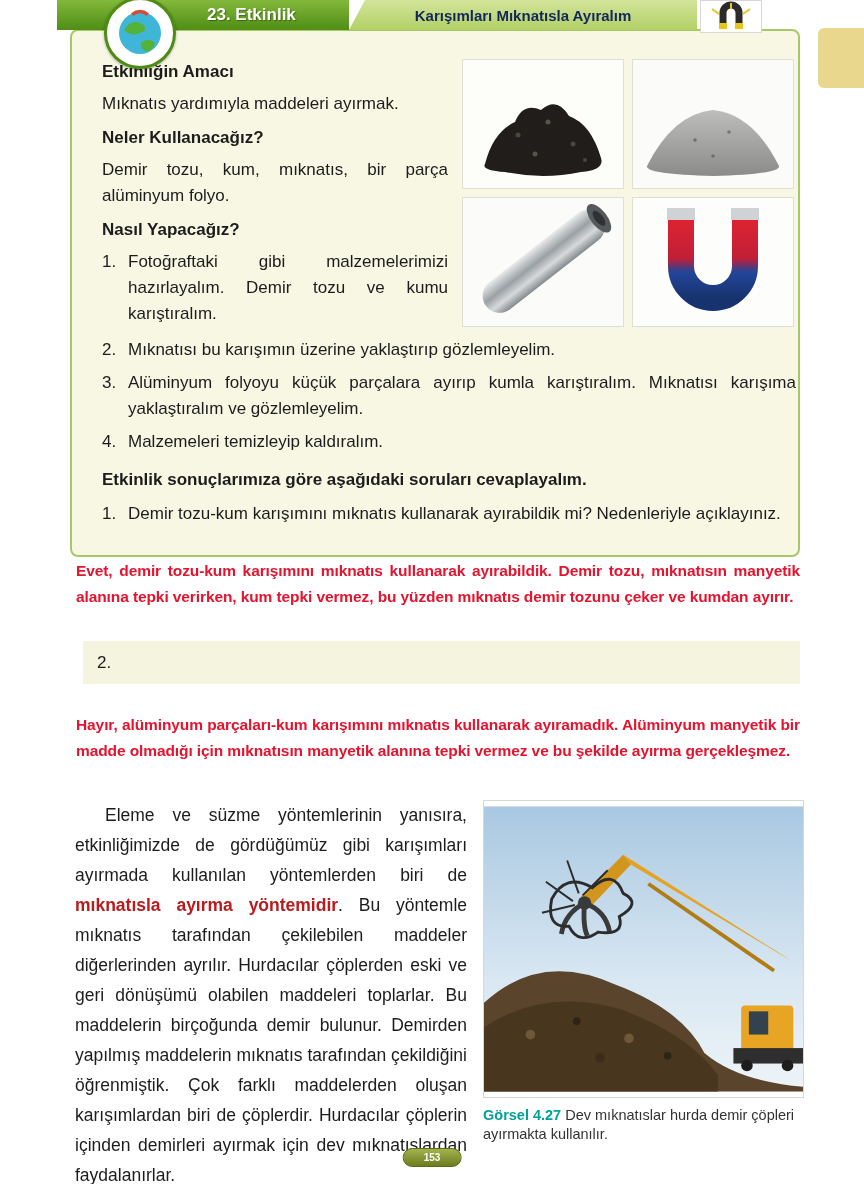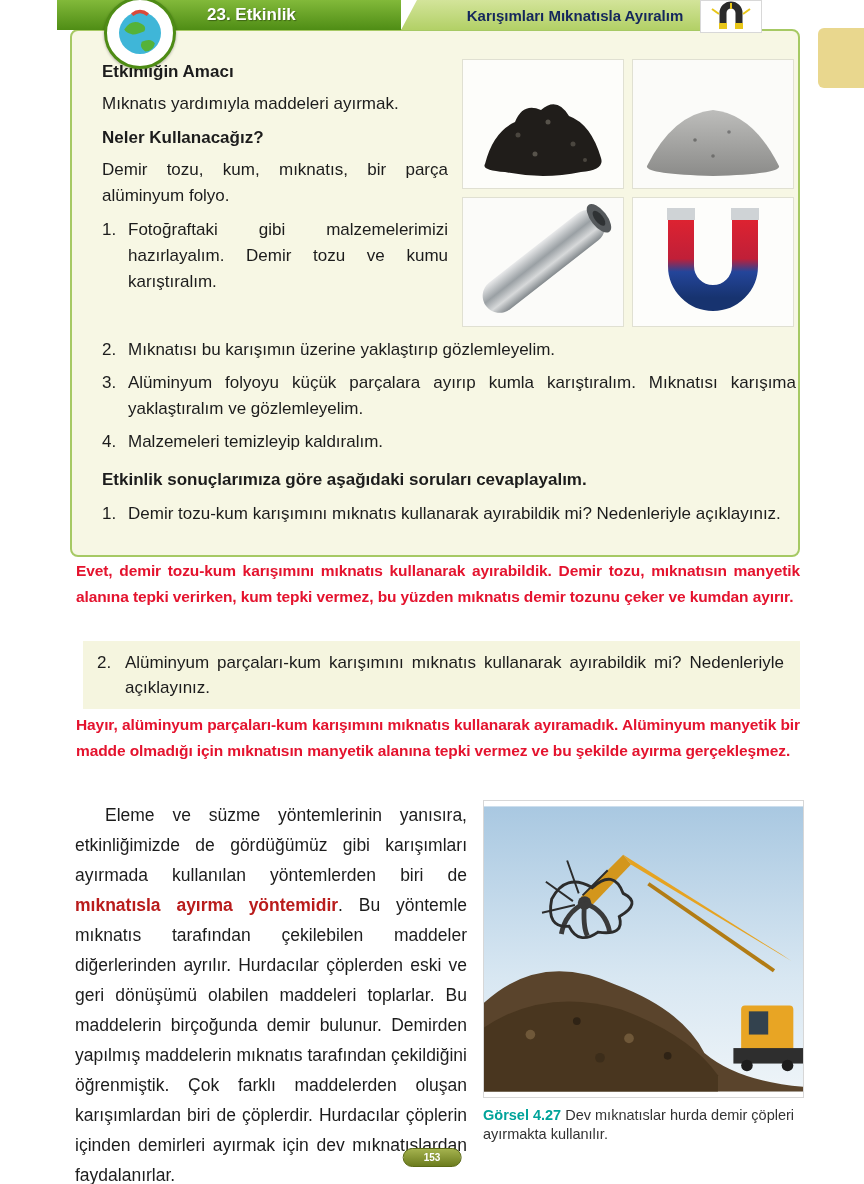--- a/index.html
+++ b/index.html
@@ -1,21 +1,21 @@
 <!DOCTYPE html>
 <html><head>
 <meta charset="utf-8">
 <style>
   html,body{margin:0;padding:0;background:#ffffff;}
   .page{position:relative;width:864px;height:1184px;background:#ffffff;
         font-family:"Liberation Sans",sans-serif;color:#1c1c1c;overflow:hidden;}
 
   
   .header{position:absolute;left:57px;top:0;height:30px;display:flex;z-index:3;}
-  .header-left{width:344px;background:linear-gradient(180deg,#82b93a,#4f8d15);
+  .header-left{width:292px;background:linear-gradient(180deg,#82b93a,#4f8d15);
                display:flex;align-items:center;}
   .header-label{margin-left:150px;color:#ffffff;font-weight:bold;font-size:17px;
                 text-shadow:1px 1px 1px rgba(0,0,0,.35);white-space:nowrap;}
   .header-right{width:348px;background:linear-gradient(180deg,#d3e49a,#b2d066);
                 clip-path:polygon(16px 0,100% 0,100% 100%,0 100%);
                 display:flex;align-items:center;justify-content:center;}
   .header-title{color:#14265c;font-weight:bold;font-size:15px;white-space:nowrap;}
   .earth-badge{position:absolute;left:104px;top:-3px;width:66px;height:66px;z-index:4;
                border-radius:50%;background:#ffffff;border:3px solid #4e8c15;
                box-shadow:0 1px 3px rgba(0,0,0,.3);display:flex;align-items:center;justify-content:center;}
@@ -170,20 +170,21 @@
         </svg>
       </div>
     </div>
 
     <div class="act-h">Etkinliğin Amacı</div>
     <p class="act-p">Mıknatıs yardımıyla maddeleri ayırmak.</p>
 
     <div class="act-h">Neler Kullanacağız?</div>
     <p class="act-p">Demir tozu, kum, mıknatıs, bir parça alüminyum folyo.</p>
 
+    <div class="act-h">Nasıl Yapacağız?</div>
 
     <div class="step">
       <span class="step-num">1.</span>
       <span class="step-text">Fotoğraftaki gibi malzemelerimizi hazırlayalım. Demir tozu ve kumu karıştıralım.</span>
     </div>
     <div class="step below">
       <span class="step-num">2.</span>
       <span class="step-text">Mıknatısı bu karışımın üzerine yaklaştırıp gözlemleyelim.</span>
     </div>
     <div class="step below">
@@ -200,21 +201,20 @@
     <div class="step">
       <span class="step-num">1.</span>
       <span class="step-text">Demir tozu-kum karışımını mıknatıs kullanarak ayırabildik mi? Nedenleriyle açıklayınız.</span>
     </div>
   </div>
 
   <div class="answer answer-1">Evet, demir tozu-kum karışımını mıknatıs kullanarak ayırabildik. Demir tozu, mıknatısın manyetik alanına tepki verirken, kum tepki vermez, bu yüzden mıknatıs demir tozunu çeker ve kumdan ayırır.</div>
 
   <div class="q2-box">
     <span class="q2-num">2.</span>
-    <span class="q2-text">Alüminyum parçaları-kum karışımını mıknatıs kullanarak ayırabildik mi? Nedenleriyle açıklayınız.</span>
   </div>
 
   <div class="answer answer-2">Hayır, alüminyum parçaları-kum karışımını mıknatıs kullanarak ayıramadık. Alüminyum manyetik bir madde olmadığı için mıknatısın manyetik alanına tepki vermez ve bu şekilde ayırma gerçekleşmez.</div>
 
   <div class="bottom">
     <div class="bottom-text">
       <p>
         <span>Eleme ve süzme yöntemlerinin yanısıra, etkinliğimizde de gördüğümüz gibi karışımları ayırmada kullanılan yöntemlerden biri de </span><span class="bold-navy">mıknatısla ayırma yöntemidir</span><span>. Bu yöntemle mıknatıs tarafından çekilebilen maddeler diğerlerinden ayrılır. Hurdacılar çöplerden eski ve geri dönüşümü olabilen maddeleri toplarlar. Bu maddelerin birçoğunda demir bulunur. Demirden yapılmış maddelerin mıknatıs tarafından çekildiğini öğrenmiştik. Çok farklı maddelerden oluşan karışımlardan biri de çöplerdir. Hurdacılar çöplerin içinden demirleri ayırmak için dev mıknatıslardan faydalanırlar.</span>
       </p>
     </div>

